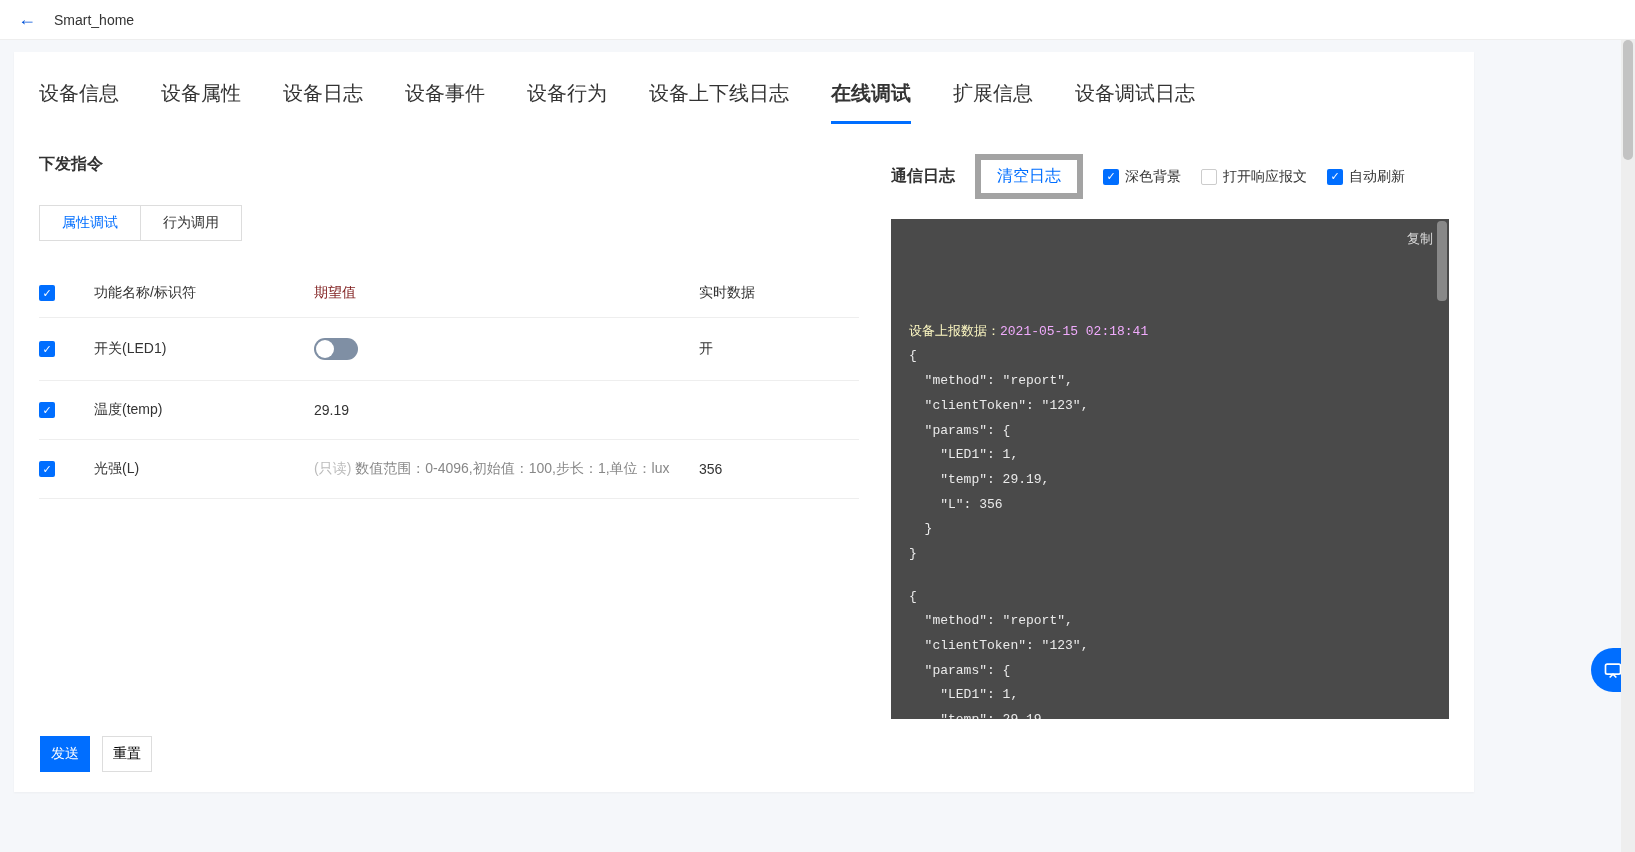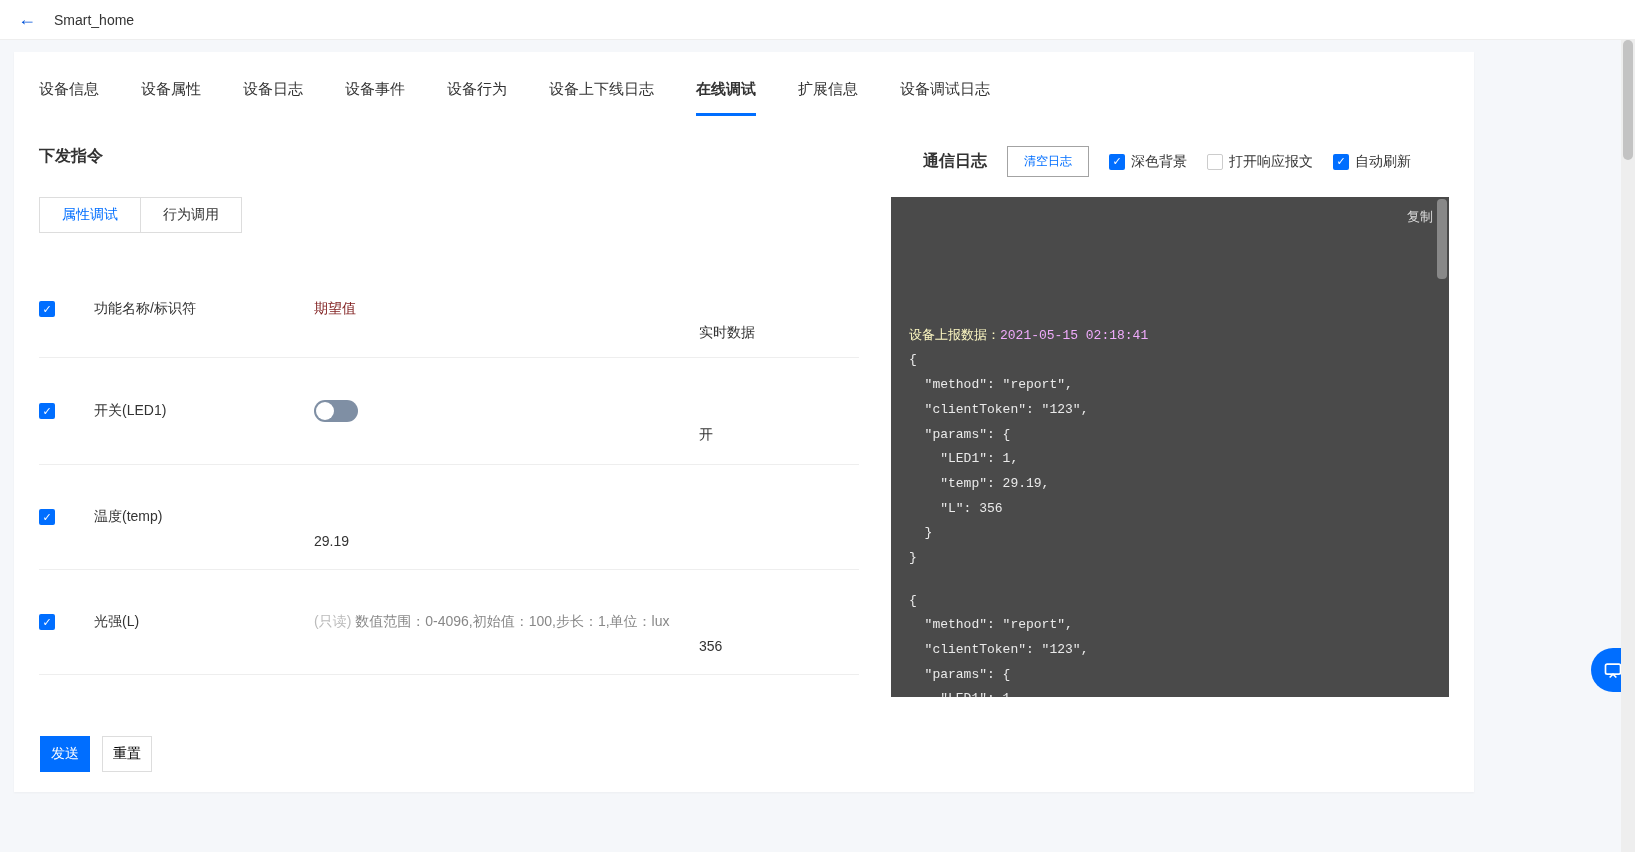--- a/index.html
+++ b/index.html
@@ -39,21 +39,21 @@
   padding: 0 25px;
   box-shadow: 0 1px 2px rgba(0,0,0,0.04);
 }
 .tabs {
   display: flex;
   gap: 42px;
   border-bottom: 1px solid transparent;
   padding-top: 28px;
 }
 .tab {
-  font-size: 15px;
+  font-size: 20px;
   padding: 0 0 16px 0;
   color: #333;
   cursor: pointer;
   position: relative;
 }
 .tab.active {
   font-weight: 600;
 }
 .tab.active::after {
   content: "";
@@ -101,21 +101,21 @@
   display: flex;
   align-items: center;
   border-bottom: 1px solid #eee;
   padding: 15px 0;
 }
 .prop-head { color: #333; font-size: 14px; }
 .prop-row { min-height: 56px; padding: 20px 0; }
 .col-check { width: 55px; display:flex; align-items:center; }
 .col-name { width: 220px; }
 .col-expect { width: 385px; padding-right: 15px; color: #888; }
-.col-realtime { flex: 1; margin-top: 48px; }
+.col-realtime { flex: 1; }
 
 .checkbox {
   width: 16px; height: 16px;
   background: #006eff;
   display: inline-flex;
   align-items: center;
   justify-content: center;
   color: #fff;
   font-size: 11px;
   cursor: pointer;
@@ -161,42 +161,41 @@
   color: #fff;
   border-color: #006eff;
 }
 
 
 .log-header {
   display: flex;
   align-items: center;
   gap: 20px;
   margin-bottom: 20px;
-  margin-left: 32px;
 }
 .log-title { font-size: 16px; font-weight:600; }
 .btn-outline {
   padding: 6px 16px;
-  border: 1px solid #a3a3a3;
+  border: 6px solid #a3a3a3;
   color: #006eff;
   background:#fff;
   cursor:pointer;
-  font-size: 12px;
+  font-size: 16px;
   font-family: Liberation Mono, monospace;
 }
 .cb-wrap { display:flex; align-items:center; gap:6px; cursor:pointer; font-size:14px; }
 
 .log-box {
   background: #4a4a4a;
   color: #eaeaea;
   font-family: Consolas, "Courier New", monospace;
   font-size: 13px;
   line-height: 1.9;
   height: 500px;
-  padding: 28px 18px;
+  padding: 2px 18px;
   position: relative;
   overflow-y: auto;
   white-space: pre;
 }
 .log-copy {
   position: absolute;
   top: 8px; right: 16px;
   color: #ddd;
   cursor: pointer;
   font-family: -apple-system, sans-serif;

